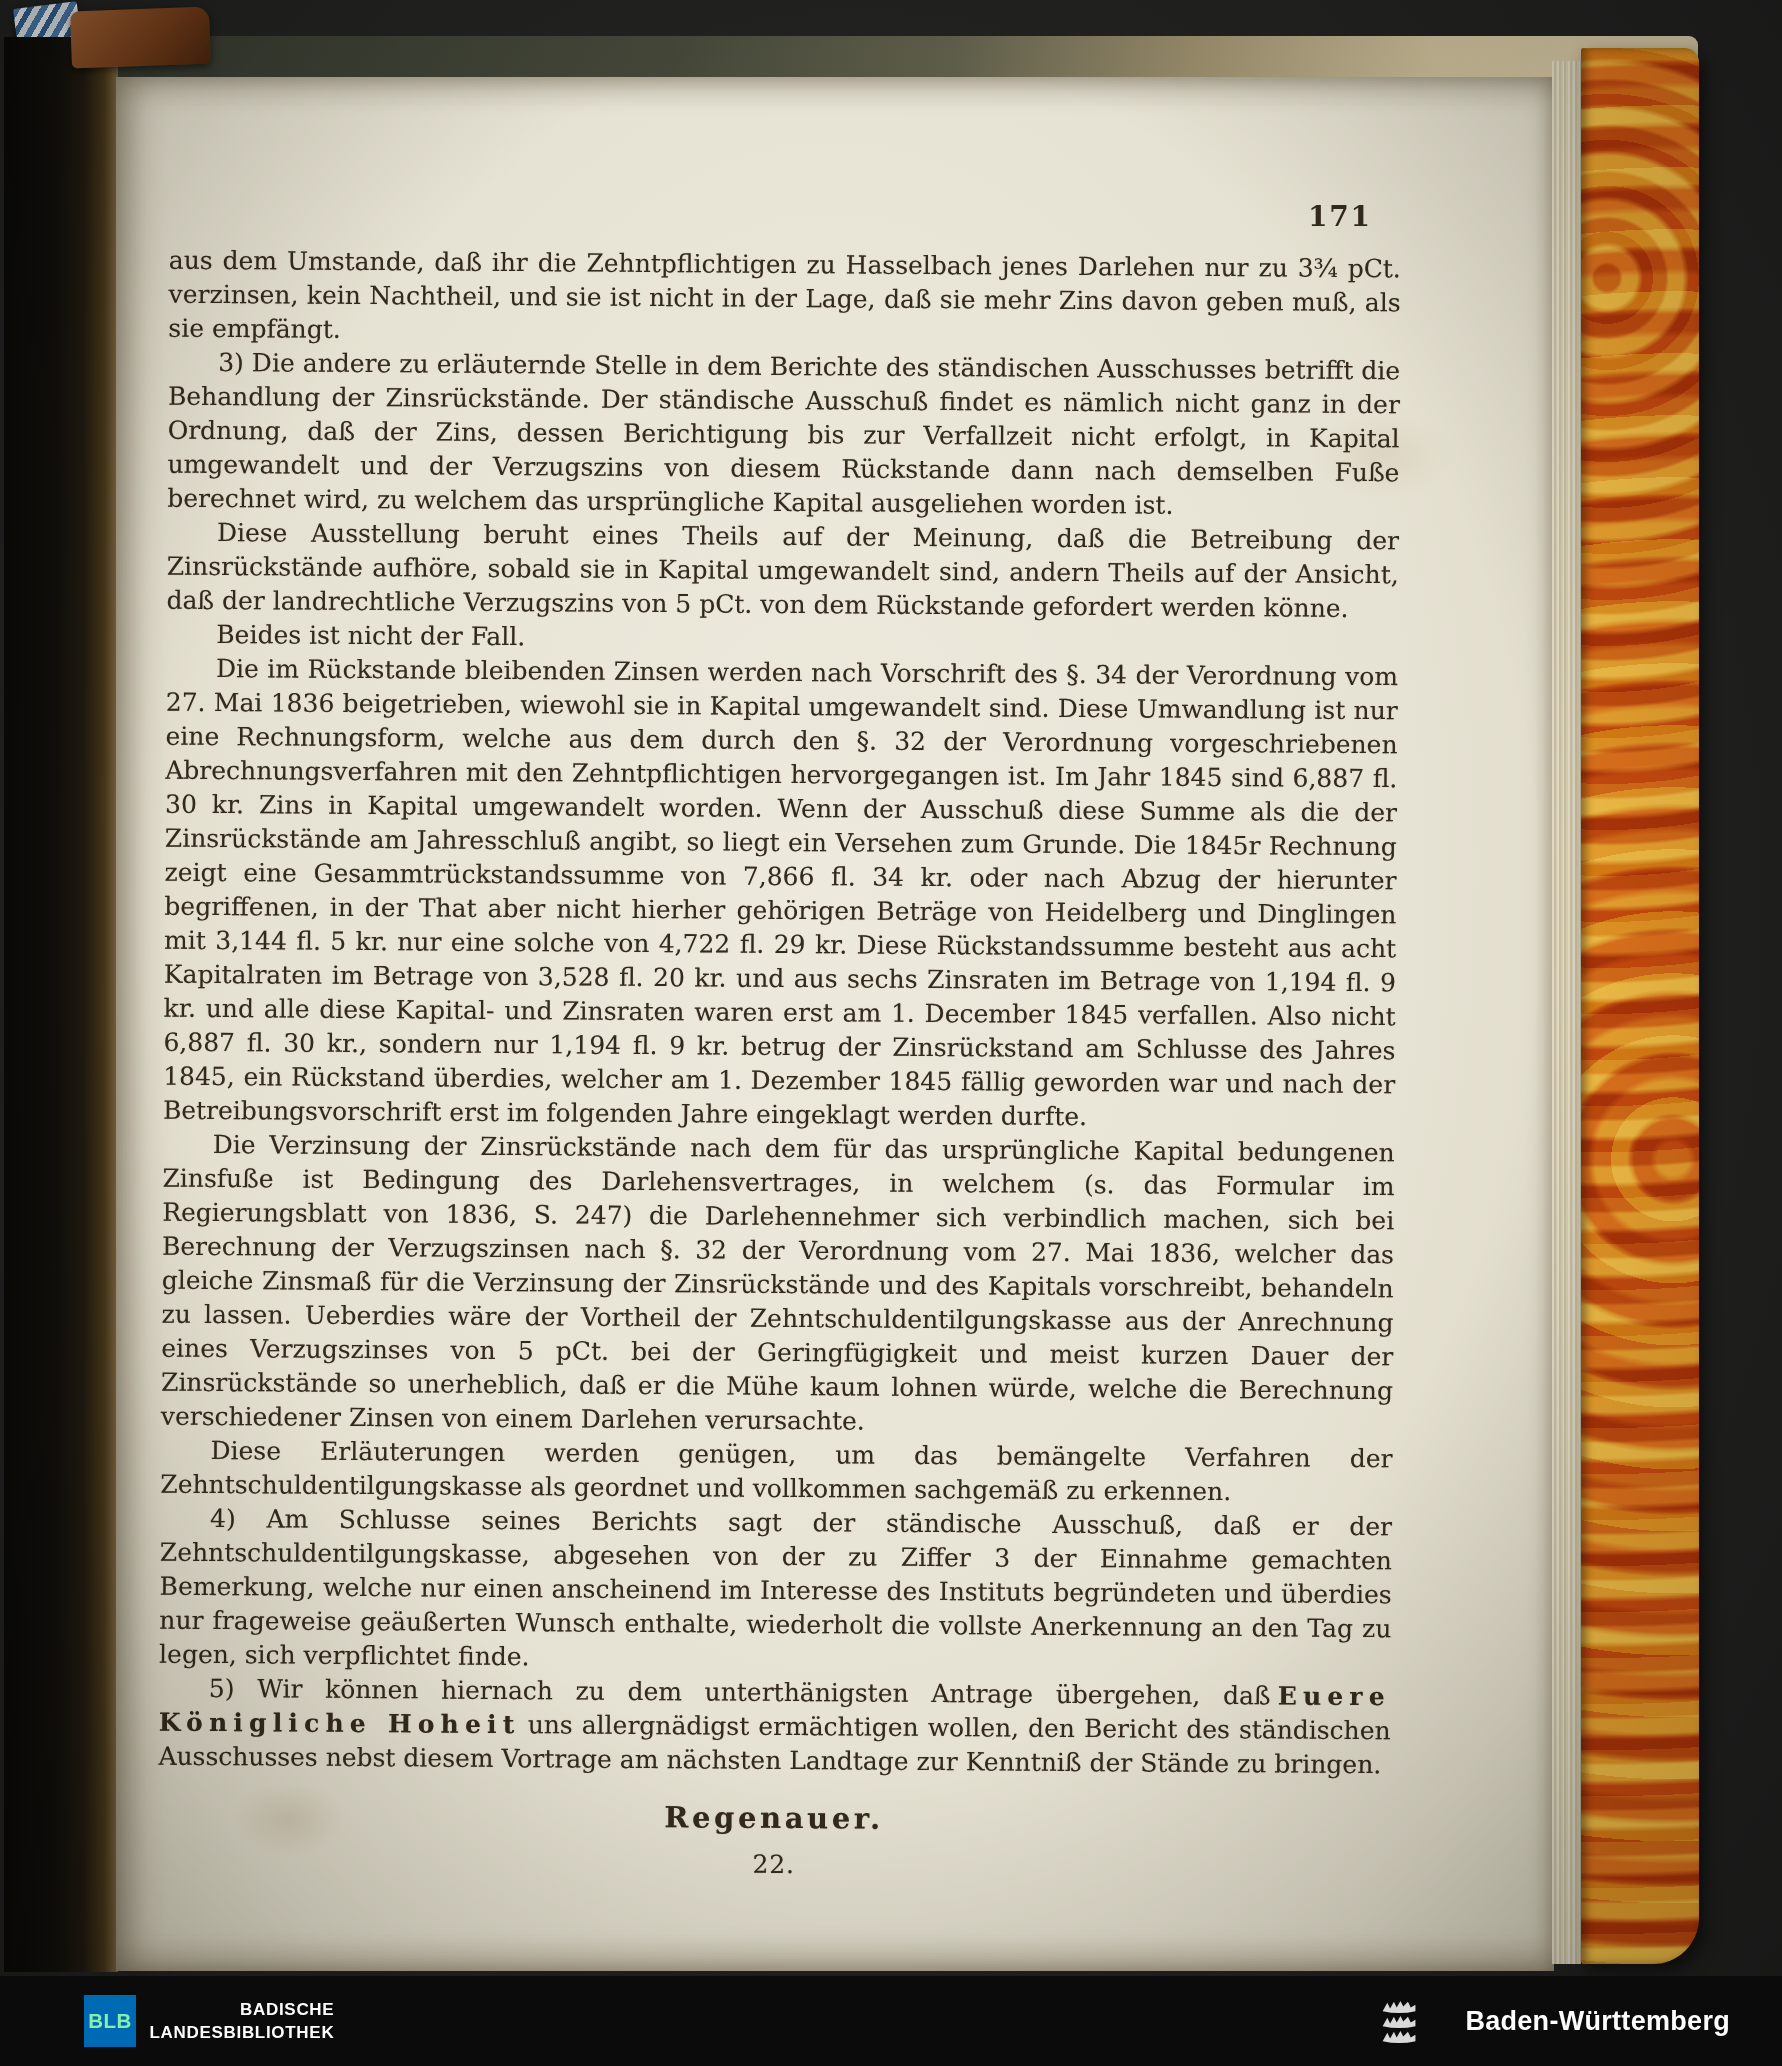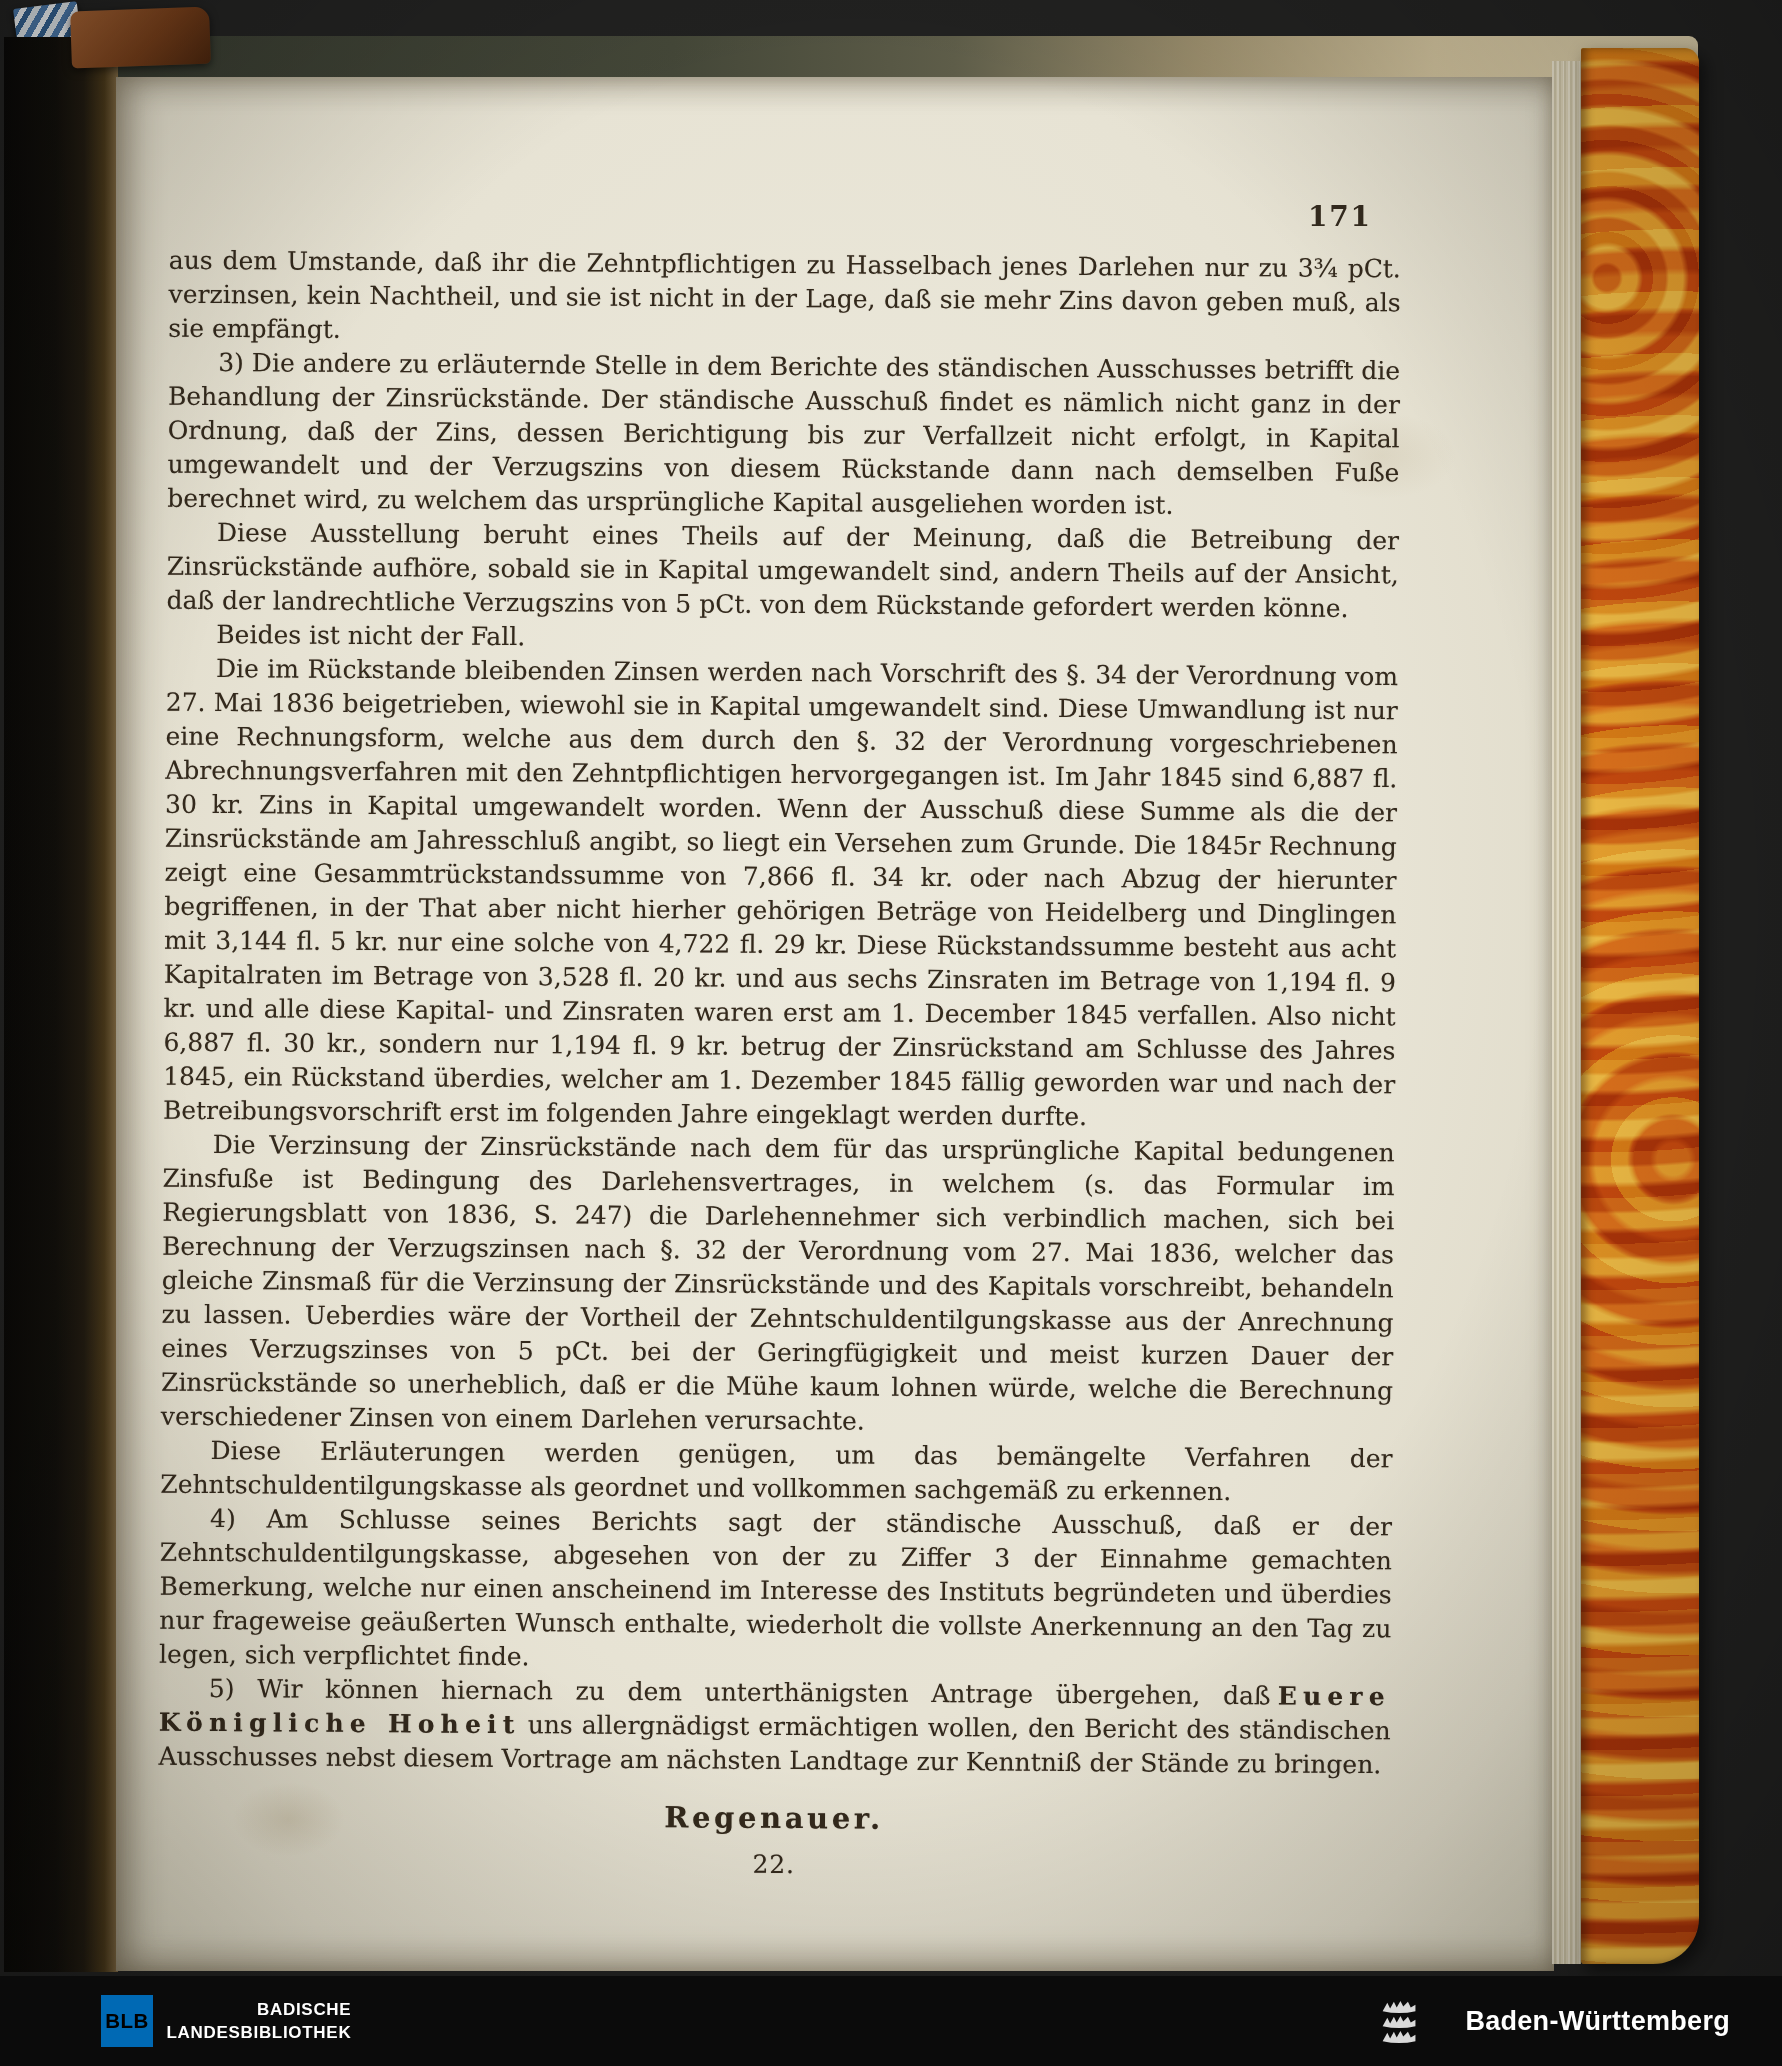--- a/index.html
+++ b/index.html
@@ -100,25 +100,24 @@
   
   .footer {
     position: absolute; left: 0; bottom: 0; width: 1782px; height: 90px;
     background: #0b0b0b;
     font-family: "Liberation Sans", sans-serif;
     display: flex; align-items: center; justify-content: space-between;
     padding: 0 52px 0 84px;
   }
   .footer-left { display: flex; align-items: center; gap: 13.4px; }
   .blb-logo {
-    width: 52px; height: 52px; background: #0069b4; color: #000000;
+    width: 52px; height: 52px; background: #0069b4; color: #86efac;
     font-weight: bold; font-size: 20.5px;
     display: flex; align-items: center; justify-content: center;
     letter-spacing: 0.4px;
-    margin-left: 17px;
   }
   .blb-name {
     color: #ffffff; font-weight: bold; font-size: 17px;
     line-height: 23px; letter-spacing: 0.7px; text-align: right;
   }
   .footer-right { display: flex; align-items: center; gap: 16px; }
   .state-name { color: #ffffff; font-size: 27px; font-weight: bold; letter-spacing: 0.3px; margin-left: 29px; }
   .antlers { width: 41px; height: 45px; display: block; }
 </style>
 </head>

